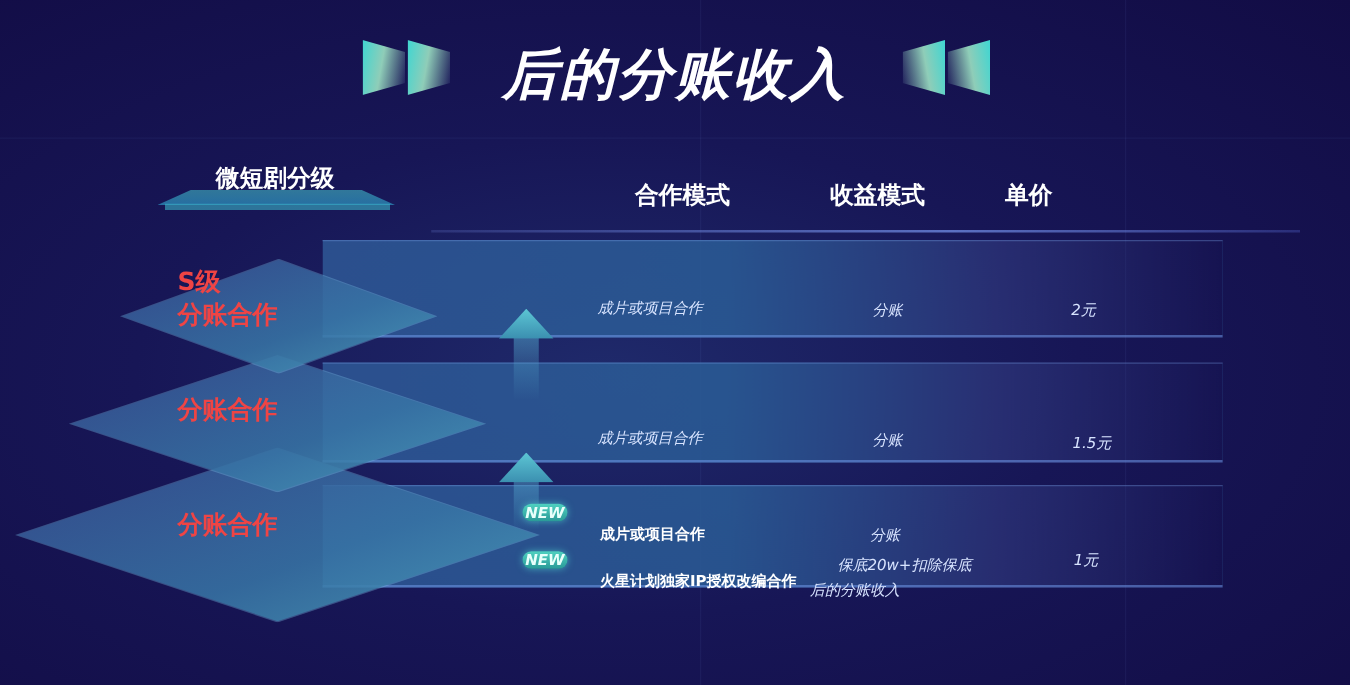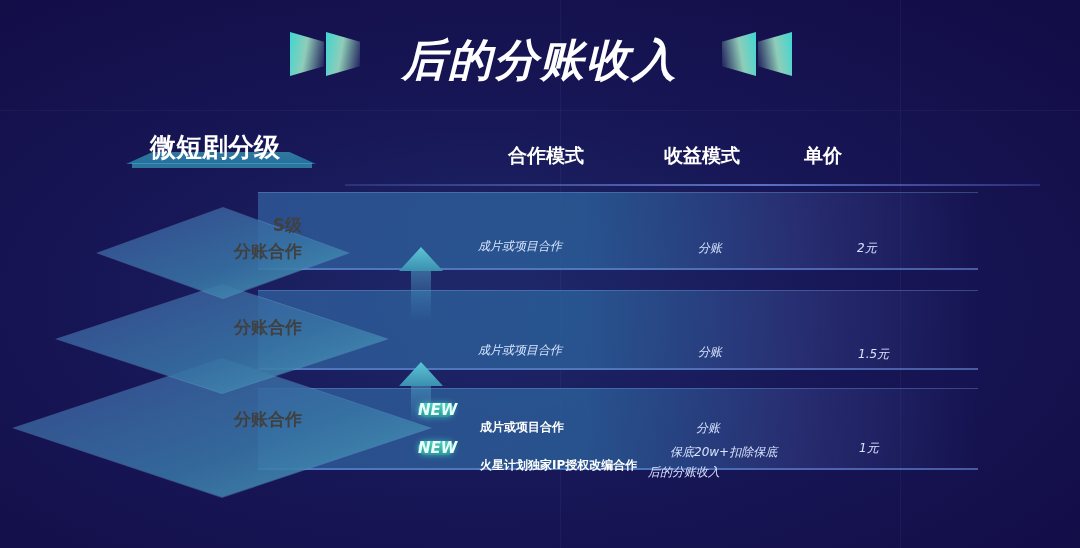--- a/index.html
+++ b/index.html
@@ -28,22 +28,22 @@
   .level-header-plate {
     position: absolute; left: 126px; top: 152px; width: 190px; height: 12px;
     clip-path: polygon(14% 0, 86% 0, 100% 100%, 0 100%);
     background: linear-gradient(180deg, rgba(70,200,210,0.55), rgba(40,120,170,0.9));
   }
   .level-header-plate2 {
     position: absolute; left: 132px; top: 163px; width: 180px; height: 5px;
     background: rgba(60,180,200,0.6);
   }
   .level-header-text {
-    position: absolute; left: 150px; top: 130px; width: 140px; 
-    font-size: 26px; font-weight: bold; color: #fff;
+    position: absolute; left: 150px; top: 130px; width: 140px; text-align: center;
+    font-size: 19px; font-weight: bold; color: #fff;
   }
   .col-head {
     position: absolute; top: 143px; font-size: 19px; font-weight: bold; color: #fff;
   }
   .head-line {
     position: absolute; left: 345px; top: 184px; width: 695px; height: 2px;
     background: linear-gradient(90deg, rgba(120,140,230,0.2), rgba(120,150,240,0.7) 60%, rgba(90,110,220,0.3));
   }
 
   
@@ -61,43 +61,43 @@
     position: absolute;
     clip-path: polygon(50% 0, 100% 50%, 50% 100%, 0 50%);
     background: linear-gradient(160deg, rgba(50,70,140,0.75) 0%, rgba(50,110,160,0.8) 60%, rgba(70,150,180,0.9) 100%);
   }
   .diamond-edge {
     position: absolute;
     clip-path: polygon(50% 0, 100% 50%, 50% 100%, 0 50%);
     background: rgba(120,190,230,0.35);
   }
   .tier-label {
-    position: absolute; width: 160px; text-align: right; font-weight: bold;
-    color: #404040; line-height: 26px; font-size: 17px;
+    position: absolute; width: 160px; text-align: left; font-weight: bold;
+    color: #ef4444; line-height: 26px; font-size: 20px;
   }
   .tier-label .grade { display: block; }
   .tier-label .mode { display: block; }
 
   
   .arrow-head {
     position: absolute; width: 44px; height: 24px;
     clip-path: polygon(50% 0, 100% 100%, 0 100%);
     background: linear-gradient(180deg, #5cc6d4, #3b8fb0);
   }
   .arrow-shaft {
     position: absolute; width: 20px; height: 50px;
     background: linear-gradient(180deg, rgba(80,160,200,0.55), rgba(80,160,200,0));
   }
 
   
   .badge {
     position: absolute; width: 36px; height: 14px; border-radius: 7px;
     background: linear-gradient(180deg, #4fd1c0, #2a9a98);
     box-shadow: 0 0 6px rgba(80,220,210,0.6);
-    font-size: 15px; font-weight: bold; font-style: italic; color: #e8fffb;
+    font-size: 12px; font-weight: bold; font-style: italic; color: #e8fffb;
     text-align: center; line-height: 14px;
   }
 </style>
 </head>
 <body>
 
 <div class="grid-line" style="left:560px;top:0;width:1px;height:548px;"></div>
 <div class="grid-line" style="left:900px;top:0;width:1px;height:548px;"></div>
 <div class="grid-line" style="left:0;top:110px;width:1080px;height:1px;"></div>
 

